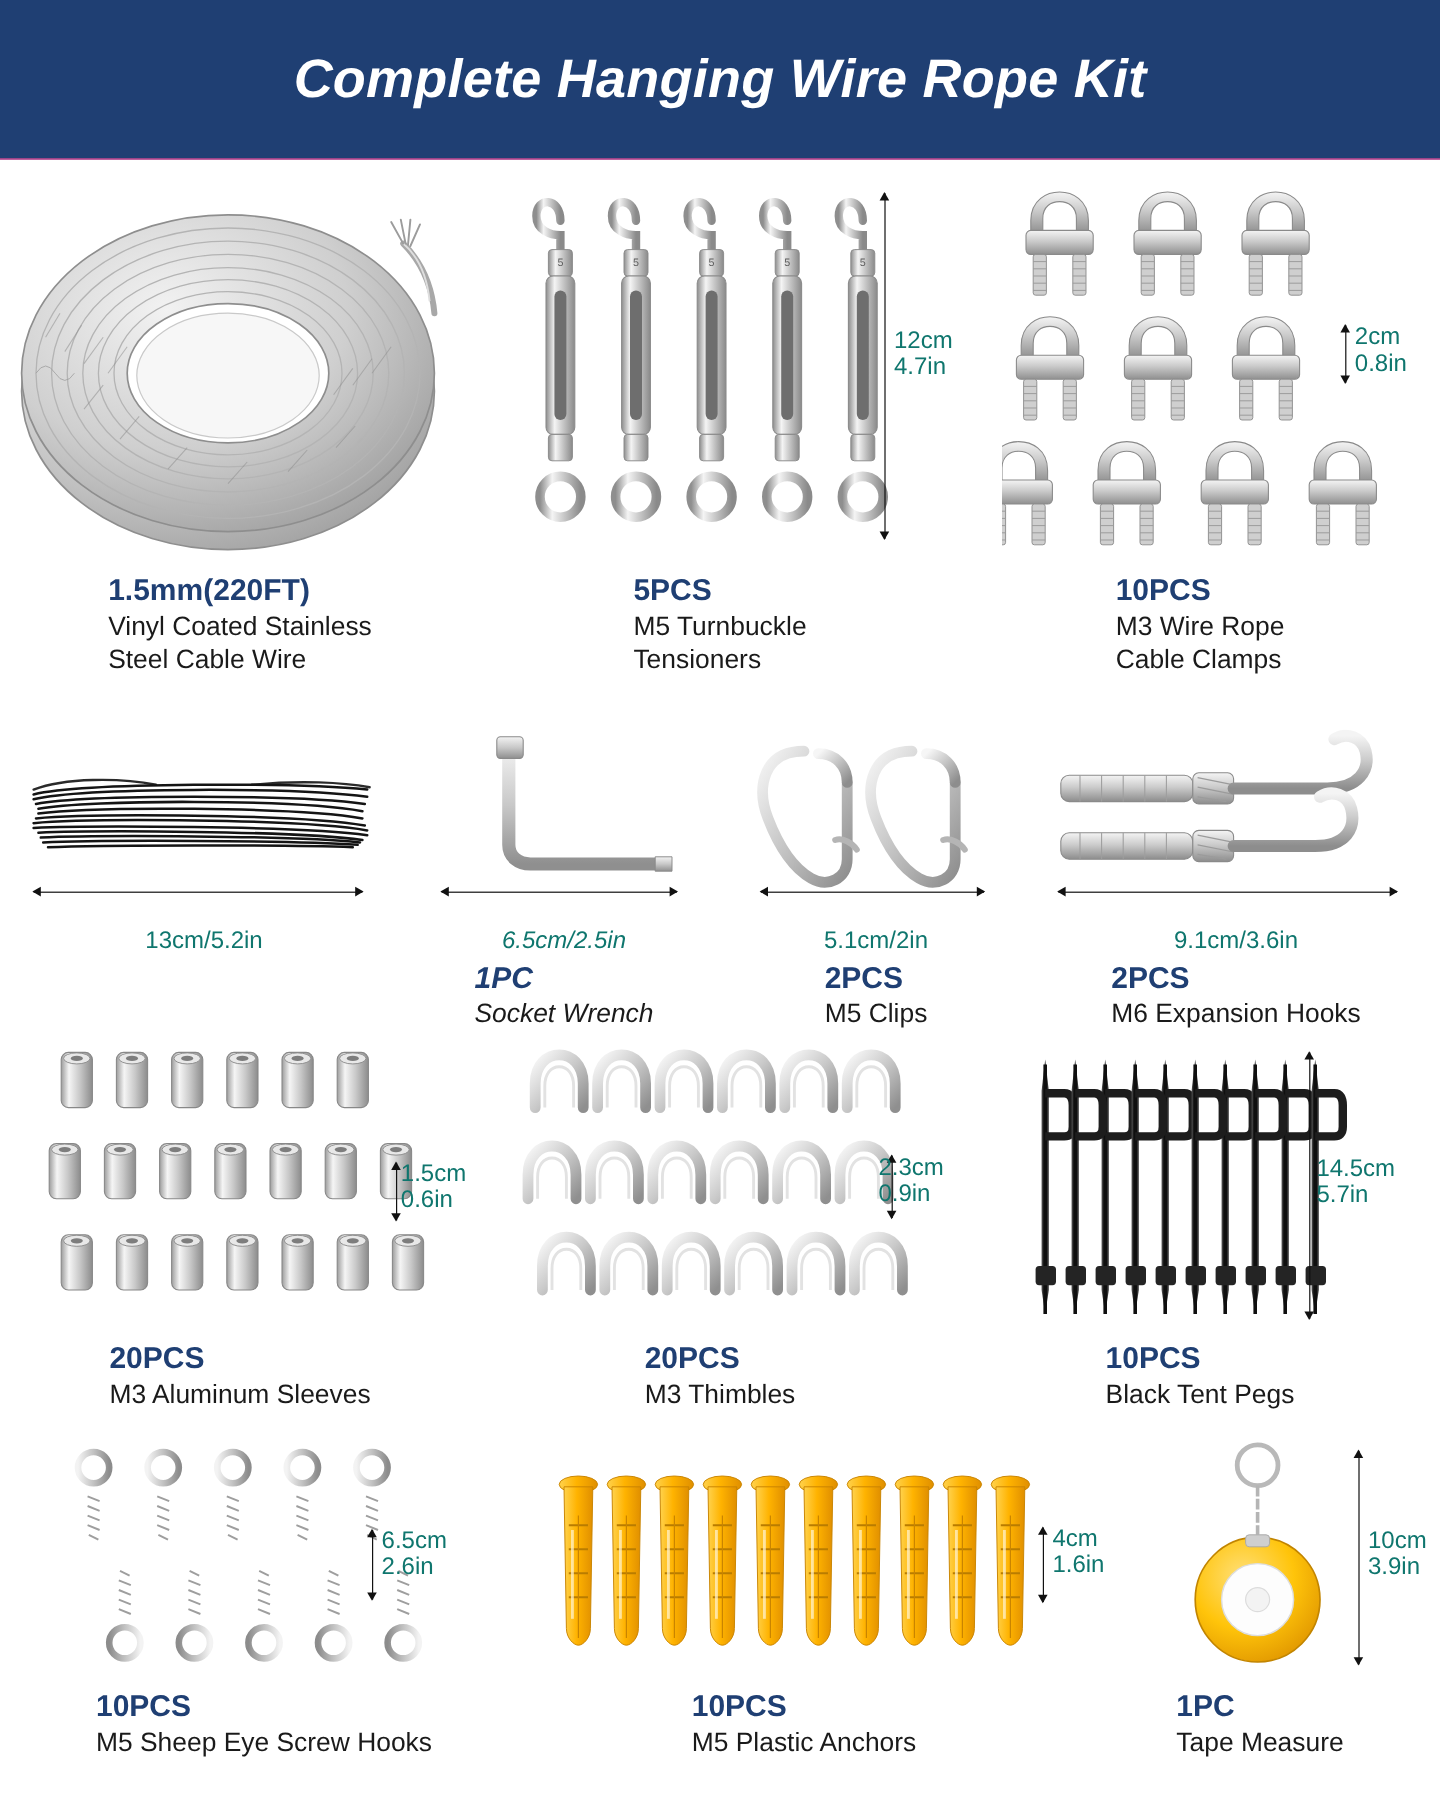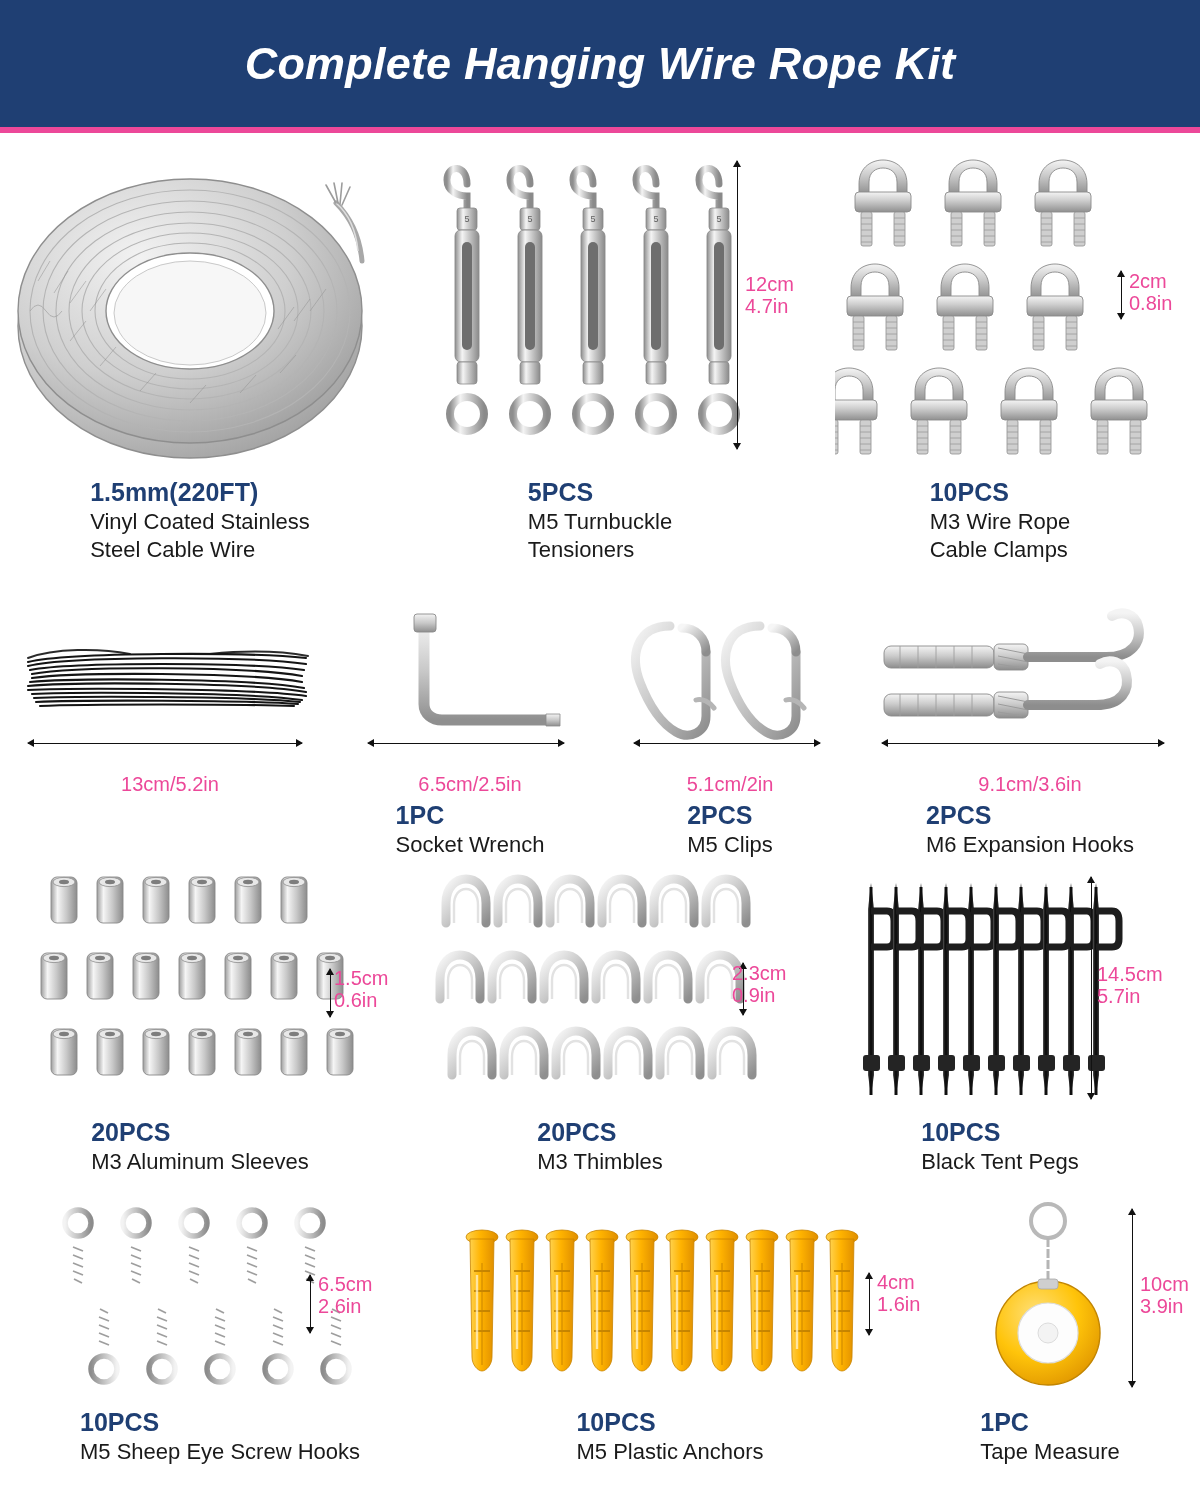--- a/index.html
+++ b/index.html
@@ -13,21 +13,21 @@
   }
   .page { position: relative; width: 1200px; height: 1500px; }
 
   
   .header {
     width: 1200px; height: 133px;
     background: #1f3f73;
     color: #ffffff;
     display: flex; 
     align-items: center; justify-content: center;
-    border-bottom: 6px solid #ec4899;
+    border-bottom: 1px solid #ec4899;
   }
   .header-title {
     font-size: 45px; font-weight: bold; font-style: italic;
     letter-spacing: 0.2px; line-height: 1.05;
   }
   .header-sub {
     font-size: 27px; font-weight: normal; margin-top: 7px;
   }
 
   
@@ -48,21 +48,21 @@
     color: #1f3f73; font-weight: bold; font-size: 25px;
     line-height: 1.15;
   }
   .desc {
     color: #1a1a1a; font-size: 22px; line-height: 1.2; margin-top: 2px;
   }
 
   
   .dim {
     position: absolute;
-    font-size: 20px; color: #ec4899; line-height: 1.1; text-align: left;
+    font-size: 20px; color: #0f766e; line-height: 1.1; text-align: left;
     white-space: pre-line;
   }
   .dim.center { text-align: center; }
 
   
   .v-arrow { position: absolute; width: 1px; background: #111; }
   .v-arrow::before, .v-arrow::after {
     content: ""; position: absolute; left: -4px; border-left: 4.5px solid transparent; border-right: 4.5px solid transparent;
   }
   .v-arrow::before { top: -1px; border-bottom: 7px solid #111; }
@@ -308,21 +308,21 @@
             <g stroke="#141414" stroke-width="2" fill="none" stroke-linecap="round" opacity="0.9">
               <path d="M18 50 C44 40 90 40 120 46"></path>
               <path d="M200 46 C240 42 276 44 298 48"></path>
             </g>
           </svg>
           <div class="h-arrow" style="left:28px; top:150px; width:274px;"></div>
         </div>
         <div class="dim center" style="position:relative; left:0; top:0; width:100%;">13cm/5.2in</div>
       </div>
 
-      <div class="cell" style="width:260px;">
+      <div class="cell" style="width:260px;font-style:italic;">
         <div class="art" style="height:180px;">
           <svg width="240" height="150" viewBox="0 0 240 150" aria-hidden="true">
             <defs>
               <linearGradient id="wrenchG" x1="0" y1="0" x2="0" y2="1">
                 <stop offset="0%" stop-color="#f3f3f3"></stop>
                 <stop offset="50%" stop-color="#c8c8c8"></stop>
                 <stop offset="100%" stop-color="#8f8f8f"></stop>
               </linearGradient>
             </defs>
             <path d="M74 14 L74 96 C74 106 82 112 92 112 L200 112" fill="none" stroke="url(#wrenchG)" stroke-width="11" stroke-linecap="round" stroke-linejoin="round"></path>

